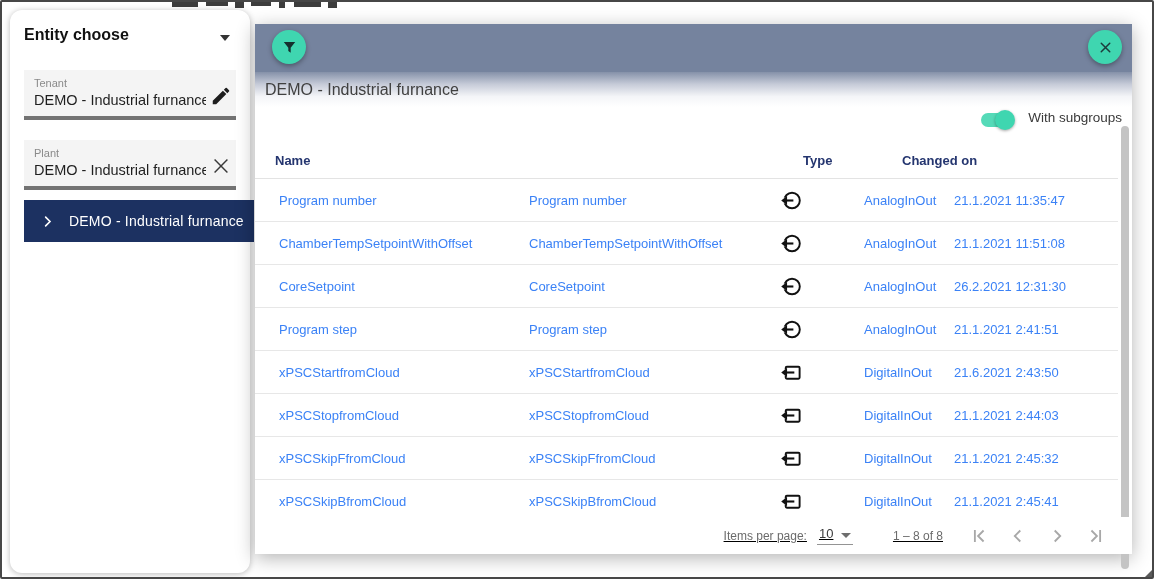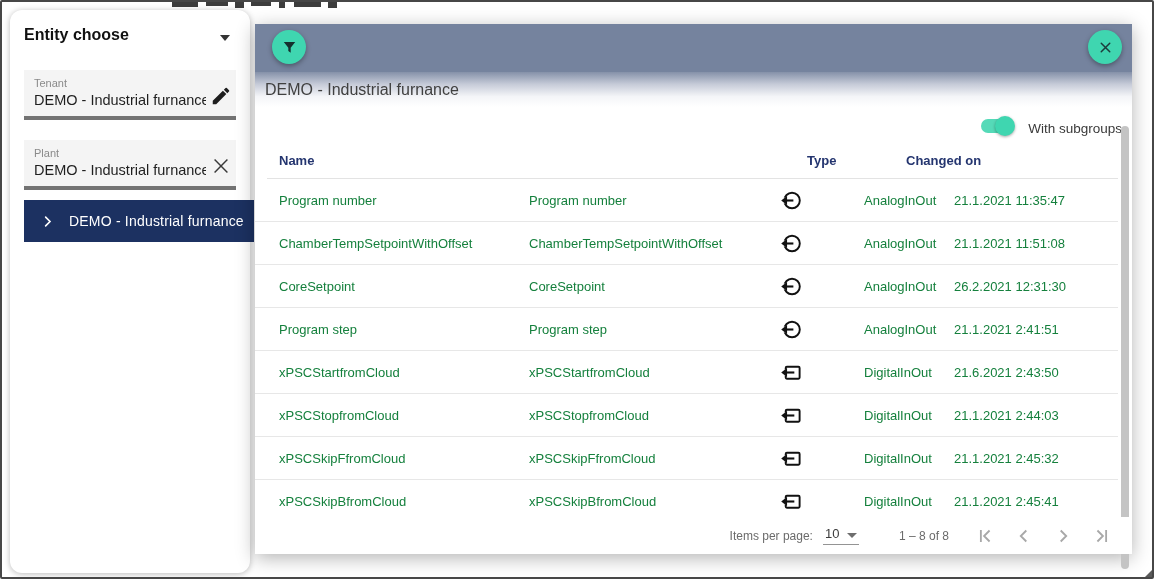--- a/index.html
+++ b/index.html
@@ -48,51 +48,51 @@
   .btn-filter{left:17px;}
   .btn-close{left:833px;}
   .modal-titlestrip{
     position:absolute;left:0;top:48px;right:0;height:35px;
     background:linear-gradient(to bottom,#8591A9 0%,#C6CBD8 35%,#F4F5F8 70%,#FFFFFF 100%);
     display:flex;align-items:center;
   }
   .modal-title{font-size:16px;color:#404040;margin-left:10px;}
   
   .toggle-row{
-    position:absolute;right:10px;top:86px;height:26px;display:flex;align-items:flex-end;gap:13px;
+    position:absolute;right:10px;top:86px;height:26px;display:flex;align-items:flex-start;gap:13px;
   }
   .toggle{position:relative;width:34px;height:20px;cursor:pointer;}
   .toggle-track{position:absolute;left:0;top:3px;width:30px;height:14px;border-radius:7px;background:#55dab8;}
   .toggle-knob{
     position:absolute;right:0;top:0;width:20px;height:20px;border-radius:50%;background:#3FD6B0;
     box-shadow:0 1px 3px rgba(0,0,0,.35);
   }
   .toggle-label{font-size:13.5px;color:#3a3a3a;}
   
   .tbl-header{
-    position:absolute;left:12px;top:118px;right:14px;height:37px;box-sizing:border-box;
+    position:absolute;left:0;top:118px;right:14px;height:37px;box-sizing:border-box;
     border-bottom:1px solid #e3e3e3;display:grid;align-items:center;
-    grid-template-columns:250px 250px 85px 90px 1fr;padding-left:12px;gap:14px;
+    grid-template-columns:250px 250px 85px 90px 1fr;padding-left:20px;gap:14px;
   }
   .tbl-header span{font-size:13px;font-weight:bold;color:#24356F;}
   .tbl-body{position:absolute;left:0;top:155px;right:14px;height:338px;overflow:hidden;}
   .tbl-row{
     height:43px;box-sizing:border-box;border-bottom:1px solid #e7e7e7;display:grid;align-items:center;
     grid-template-columns:250px 250px 85px 90px 1fr;padding-left:24px;cursor:pointer;background:#fff;
   }
-  .tbl-row span{font-size:13px;color:#15803d;white-space:nowrap;overflow:hidden;}
+  .tbl-row span{font-size:13px;color:#3b82f6;white-space:nowrap;overflow:hidden;}
   .cell-icon{display:flex;align-items:center;}
   
   .scrollbar{
     position:absolute;right:3px;top:102px;width:8px;height:443px;background:#c4c4c4;border-radius:4px;cursor:grab;
   }
   
   .paginator{
     position:absolute;left:0;right:0;top:493px;height:37px;background:#fff;
-    display:flex;align-items:center;justify-content:flex-end;padding-right:18px;
+    display:flex;align-items:center;justify-content:flex-end;padding-right:24px;text-decoration:underline;
   }
   .pgn-label{font-size:12px;color:#6b6b6b;}
   .pgn-select{
     position:relative;display:flex;align-items:end;margin:0 40px 0 10px;cursor:pointer;
     border-bottom:1px solid #949494;padding:0 2px 3px 2px;
   }
   .pgn-value{font-size:13px;color:#3c3c3c;min-width:22px;}
   .caret-down-sm{
     width:0;height:0;border-left:5px solid transparent;border-right:5px solid transparent;
     border-top:5px solid #6e6e6e;margin-bottom:3px;

